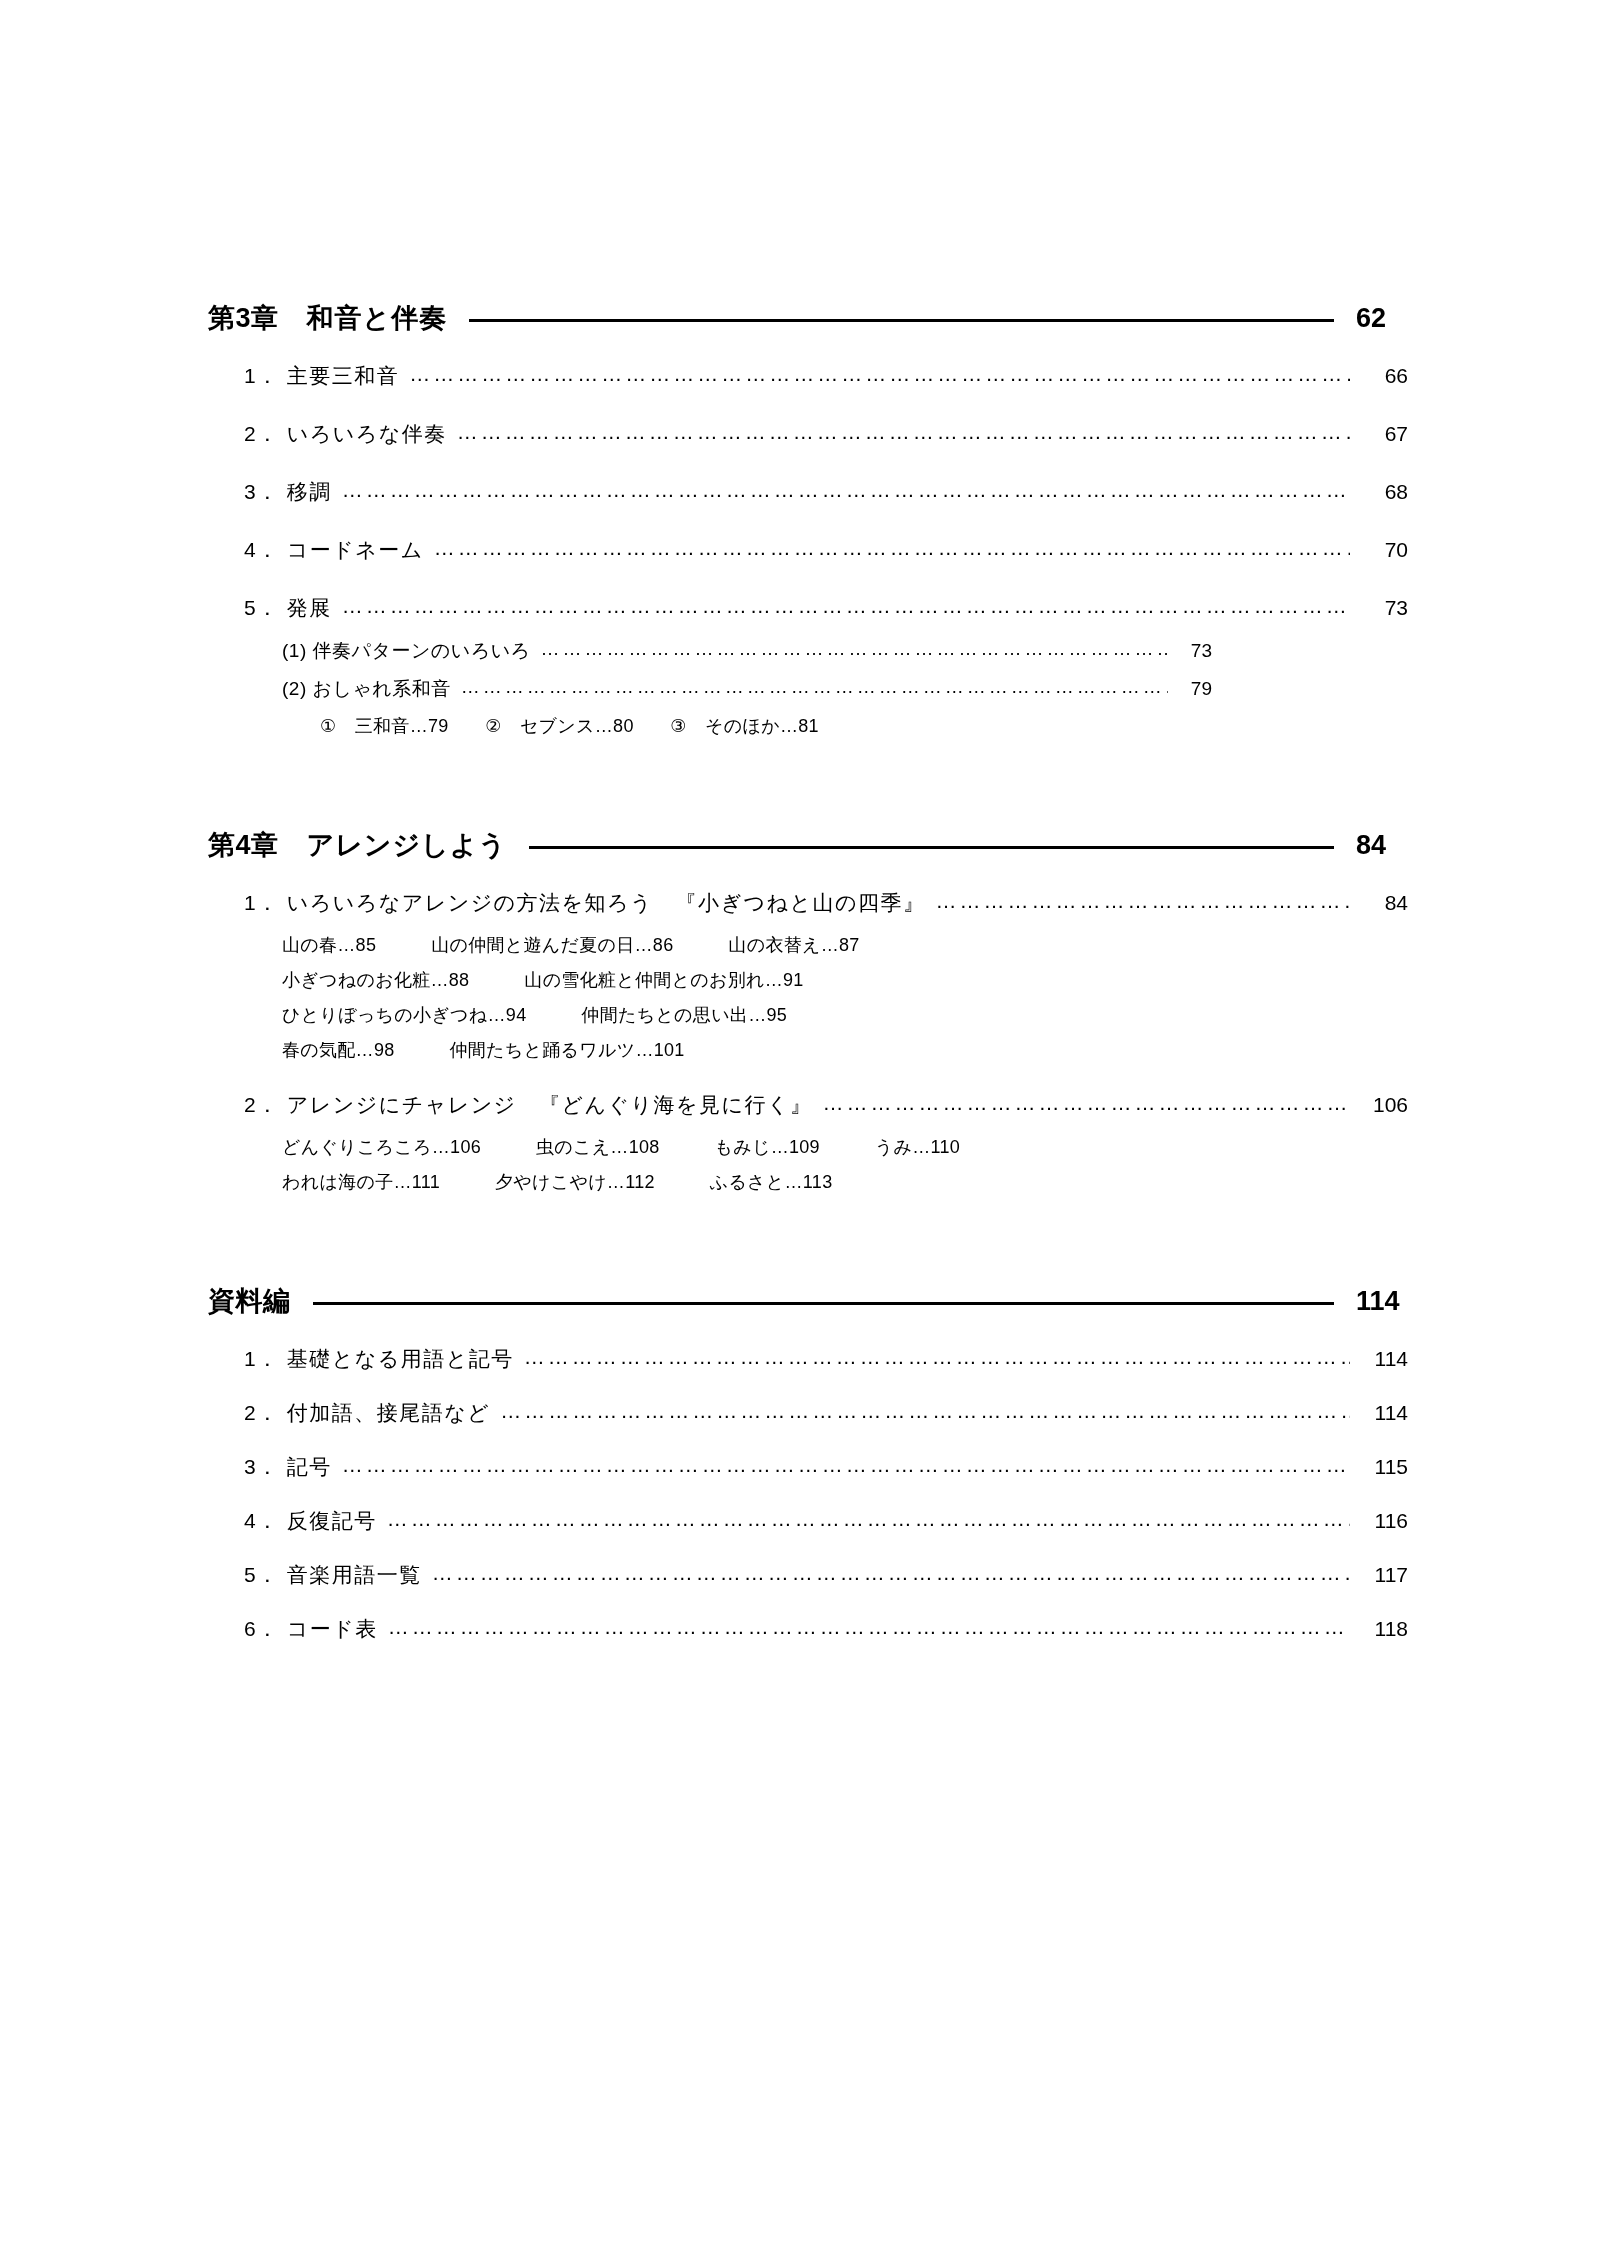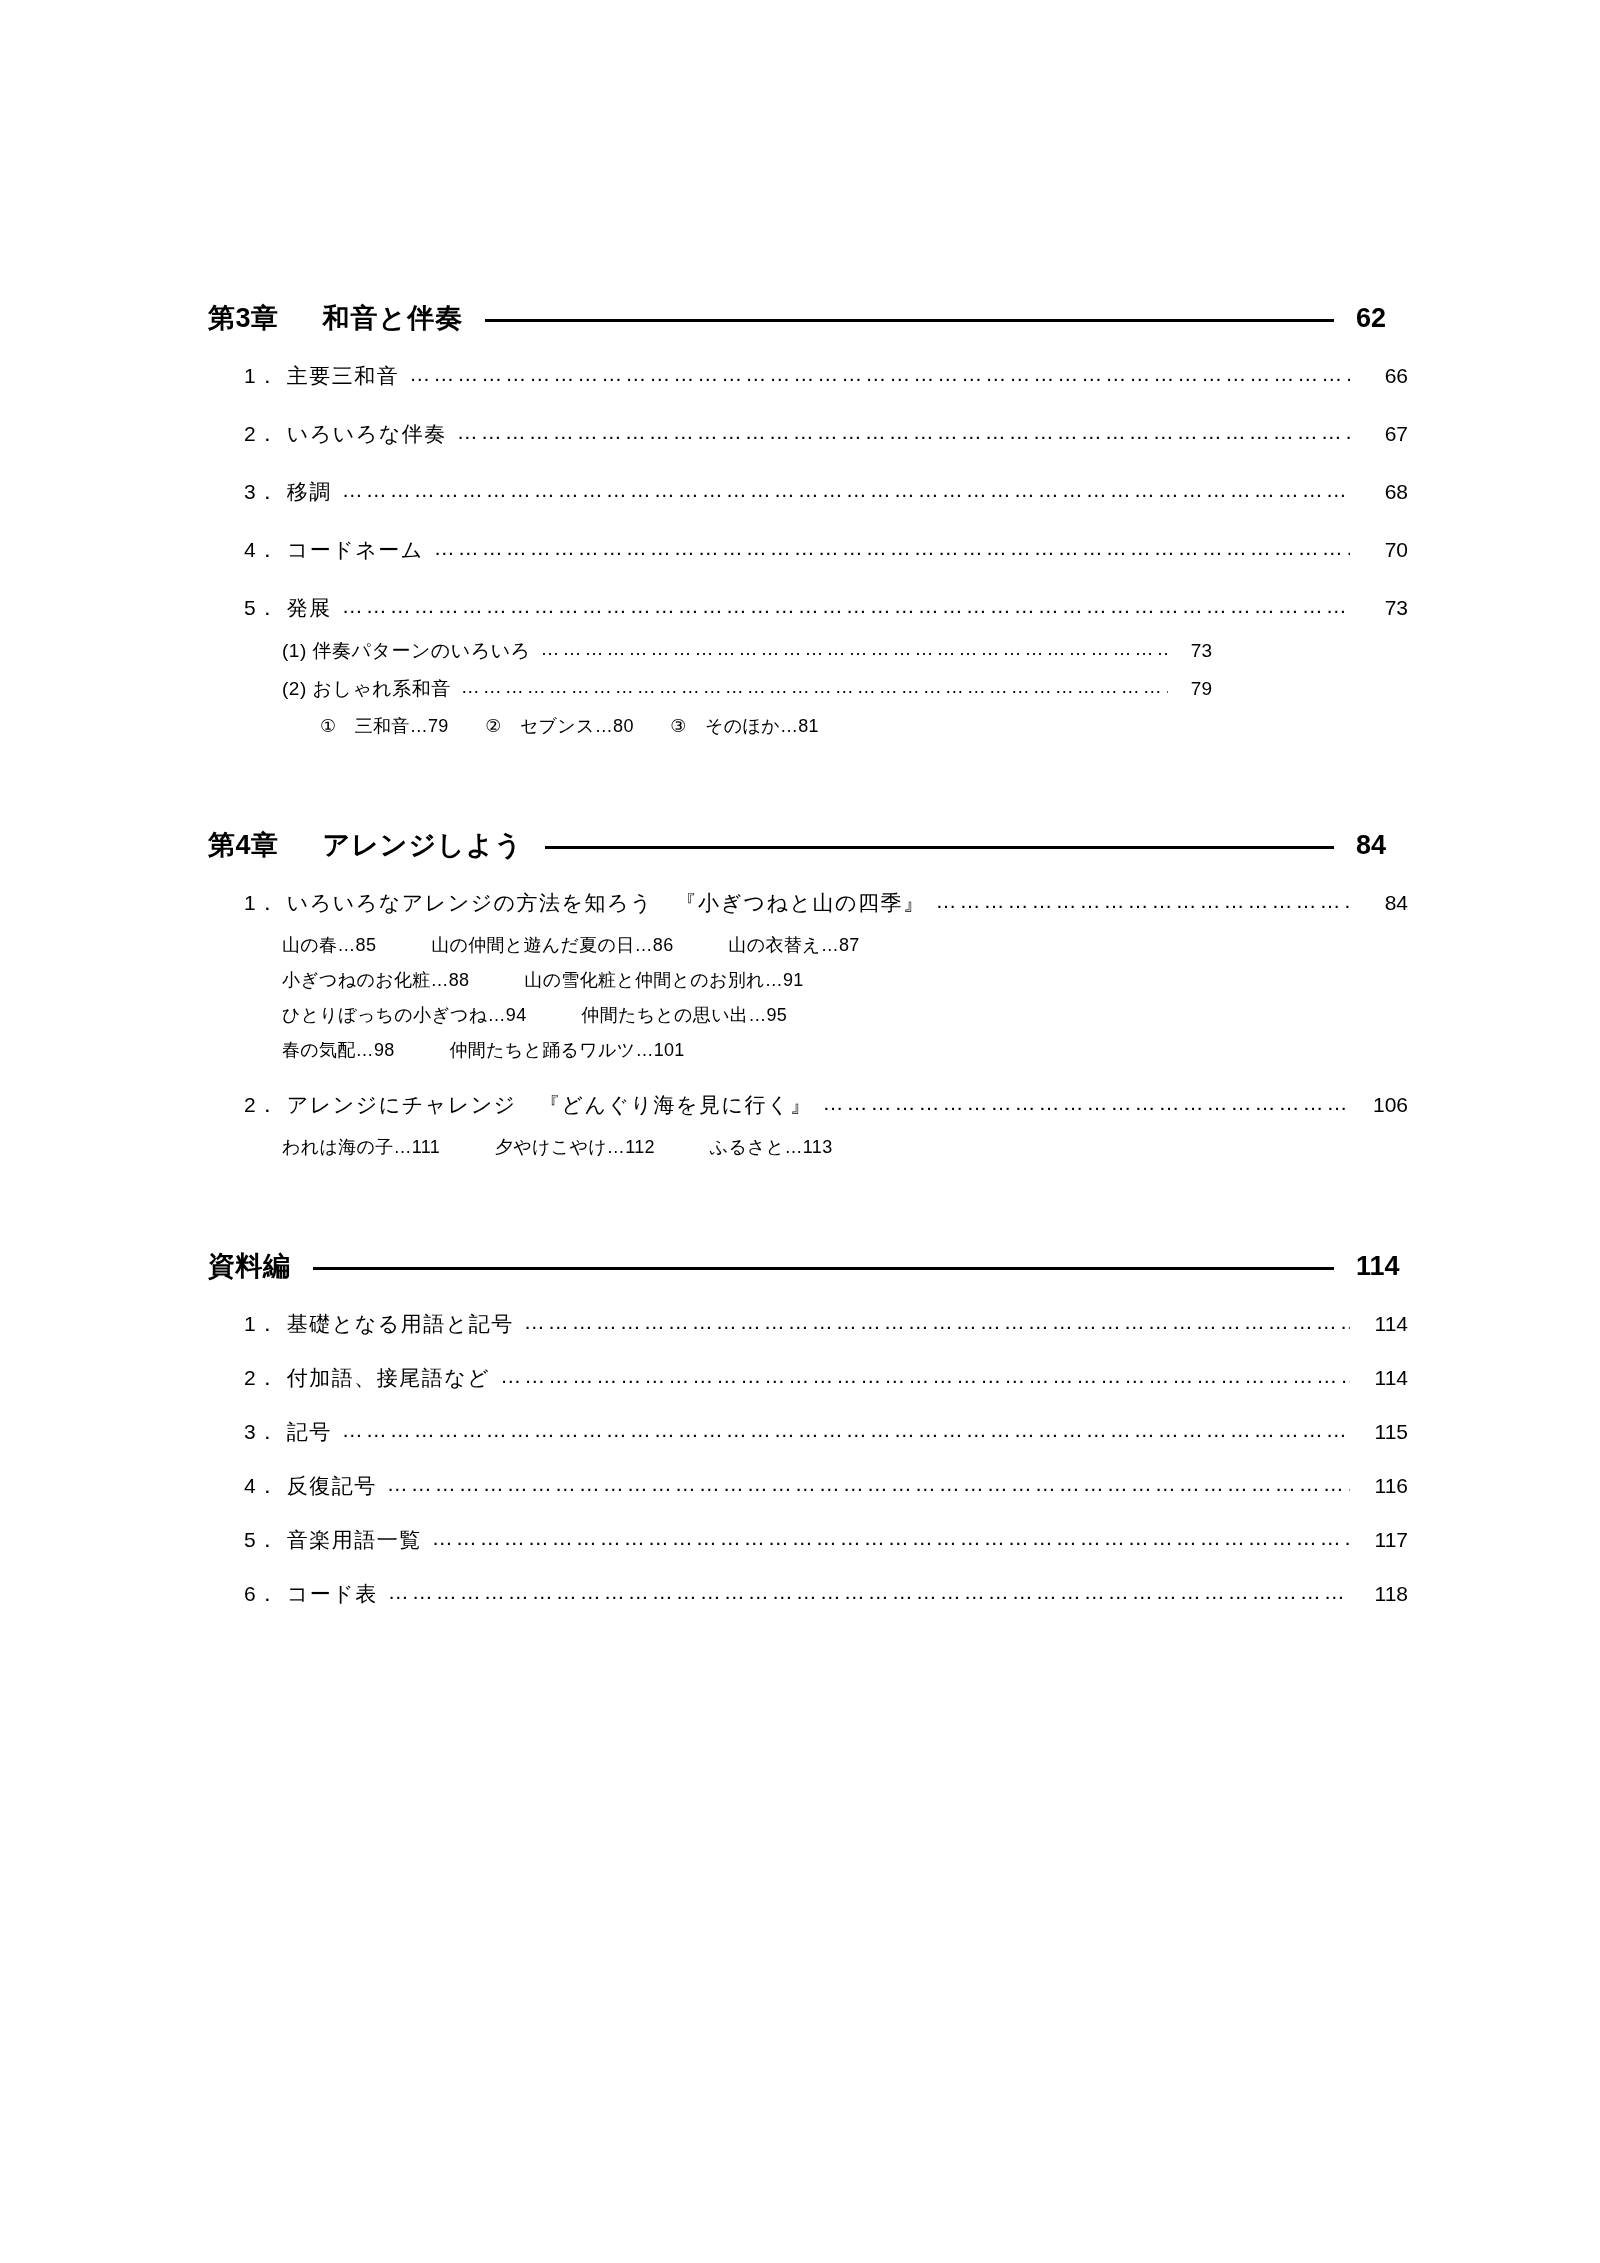--- a/index.html
+++ b/index.html
@@ -38,21 +38,21 @@
   .chapter-label {
     font-weight: bold;
     font-size: 27px;
     letter-spacing: 0.5px;
     white-space: nowrap;
   }
   .chapter-title {
     font-weight: bold;
     font-size: 27px;
     letter-spacing: 1px;
-    margin-left: 44px;
+    margin-left: 28px;
     white-space: nowrap;
   }
   .chapter-rule {
     flex: 1 1 auto;
     height: 0;
     border-top: 3px solid #000;
     margin: 0 22px 0 22px;
     position: relative;
     top: 2px;
   }
@@ -227,20 +227,21 @@
     <div class="note indent2">春の気配…98　　　仲間たちと踊るワルツ…101</div>
 
     <div class="gap-sm"></div>
 
     <div class="sec tight">
       <span class="sec-num">2．</span>
       <span class="sec-title">アレンジにチャレンジ　『どんぐり海を見に行く』</span>
       <span class="dots">………………………………………………………………………………………………………………………………………………</span>
       <span class="sec-page">106</span>
     </div>
+    <div class="note indent2">どんぐりころころ…106　　　虫のこえ…108　　　もみじ…109　　　うみ…110</div>
     <div class="note indent2">われは海の子…111　　　夕やけこやけ…112　　　ふるさと…113</div>
 
     <div class="gap-lg"></div>
 
     <div class="chapter">
       <span class="chapter-label">資料編</span>
       <span class="chapter-rule"></span>
       <span class="chapter-page">114</span>
     </div>
 

